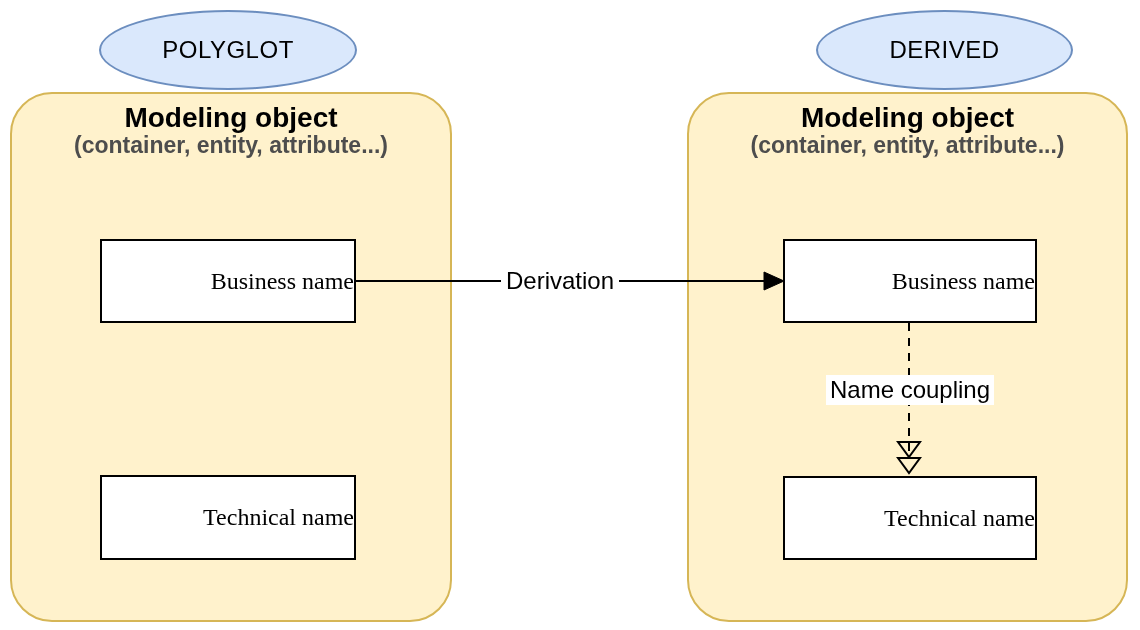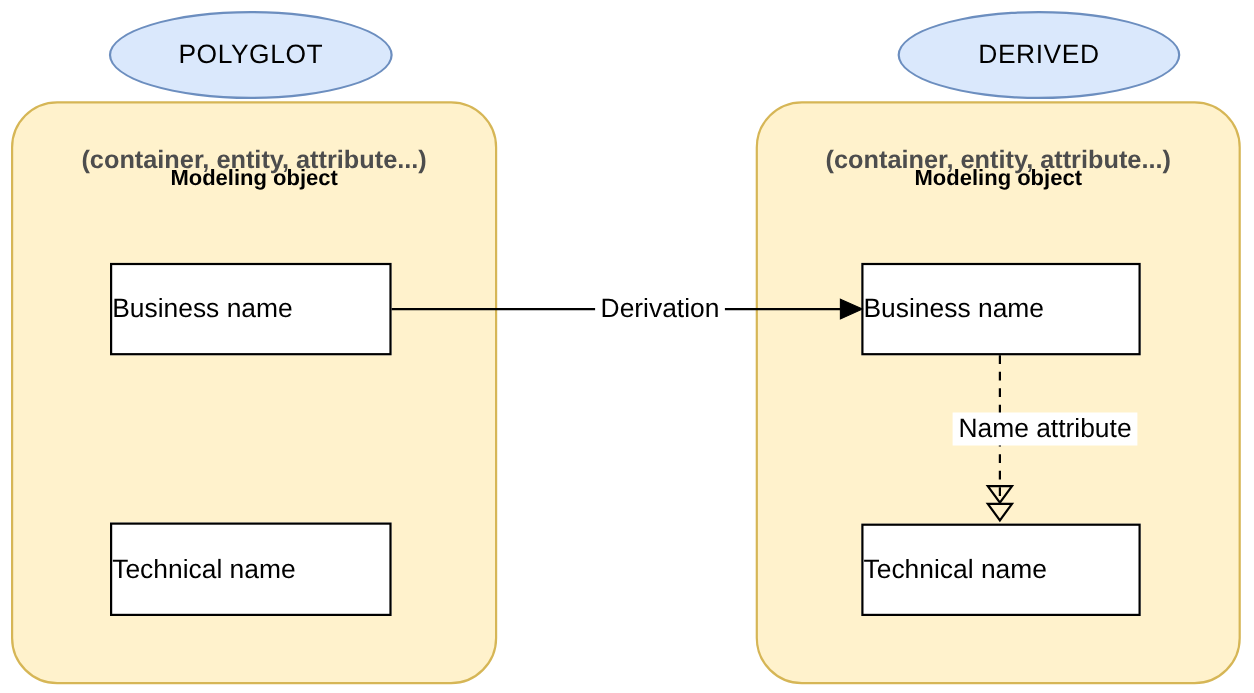--- a/index.html
+++ b/index.html
@@ -29,61 +29,60 @@
     align-items: center;
     justify-content: center;
     font-size: 24px;
     letter-spacing: 0.5px;
     box-sizing: border-box;
   }
   .obj-title {
     position: absolute;
     text-align: center;
     font-weight: bold;
-    font-size: 20px;
+    font-size: 28px;
     line-height: 28px;
-    margin-top: 44px;
   }
   .obj-subtitle {
     position: absolute;
     text-align: center;
     font-size: 23px;
     line-height: 28px;
     color: var(--subtitle-text, #4D4D4D);
     font-weight: bold;
   }
   .node-box {
     position: absolute;
     background: var(--box-fill, #ffffff);
     border: 2px solid var(--box-border, #000000);
     display: flex;
     align-items: center;
-    justify-content: flex-start;
+    justify-content: flex-end;
     font-size: 24px;
     box-sizing: border-box;
+    font-family: Liberation Serif, serif;
   }
   .connectors {
     position: absolute;
     left: 0; top: 0;
     width: 1140px;
     height: 630px;
     pointer-events: none;
   }
   .connectors line, .connectors path, .connectors polygon {
     stroke: var(--connector, #000000);
   }
   .edge-label {
     position: absolute;
     background: var(--background, #ffffff);
     display: flex;
     align-items: center;
     justify-content: center;
     font-size: 24px;
     white-space: nowrap;
-    margin-left: 40px;
   }
 </style>
 </head>
 <body>
 
 <div class="canvas">
 
   <div class="container-box" style="left:10px; top:92px; width:442px; height:530px;"></div>
   <div class="badge" style="left:99px; top:10px; width:258px; height:80px;">
     <span>POLYGLOT</span>
@@ -114,15 +113,15 @@
 
     <line x1="356" y1="281" x2="764" y2="281" stroke-width="2"></line>
     <polygon points="764,272 784,281 764,290" fill="#000000" stroke-width="1"></polygon>
 
     <line x1="909" y1="323" x2="909" y2="457" stroke-width="2" stroke-dasharray="8 7" fill="none"></line>
     <path d="M 898 442 L 920 442 L 909 457 Z" fill="none" stroke-width="2"></path>
     <path d="M 898 458 L 920 458 L 909 473 Z" fill="none" stroke-width="2"></path>
   </svg>
 
   <div class="edge-label" style="left:501px; top:266px; width:118px; height:30px;">Derivation</div>
-  <div class="edge-label" style="left:826px; top:375px; width:168px; height:30px;">Name attribute</div>
+  <div class="edge-label" style="left:826px; top:375px; width:168px; height:30px;">Name coupling</div>
 
 </div>
 
 </body></html>

